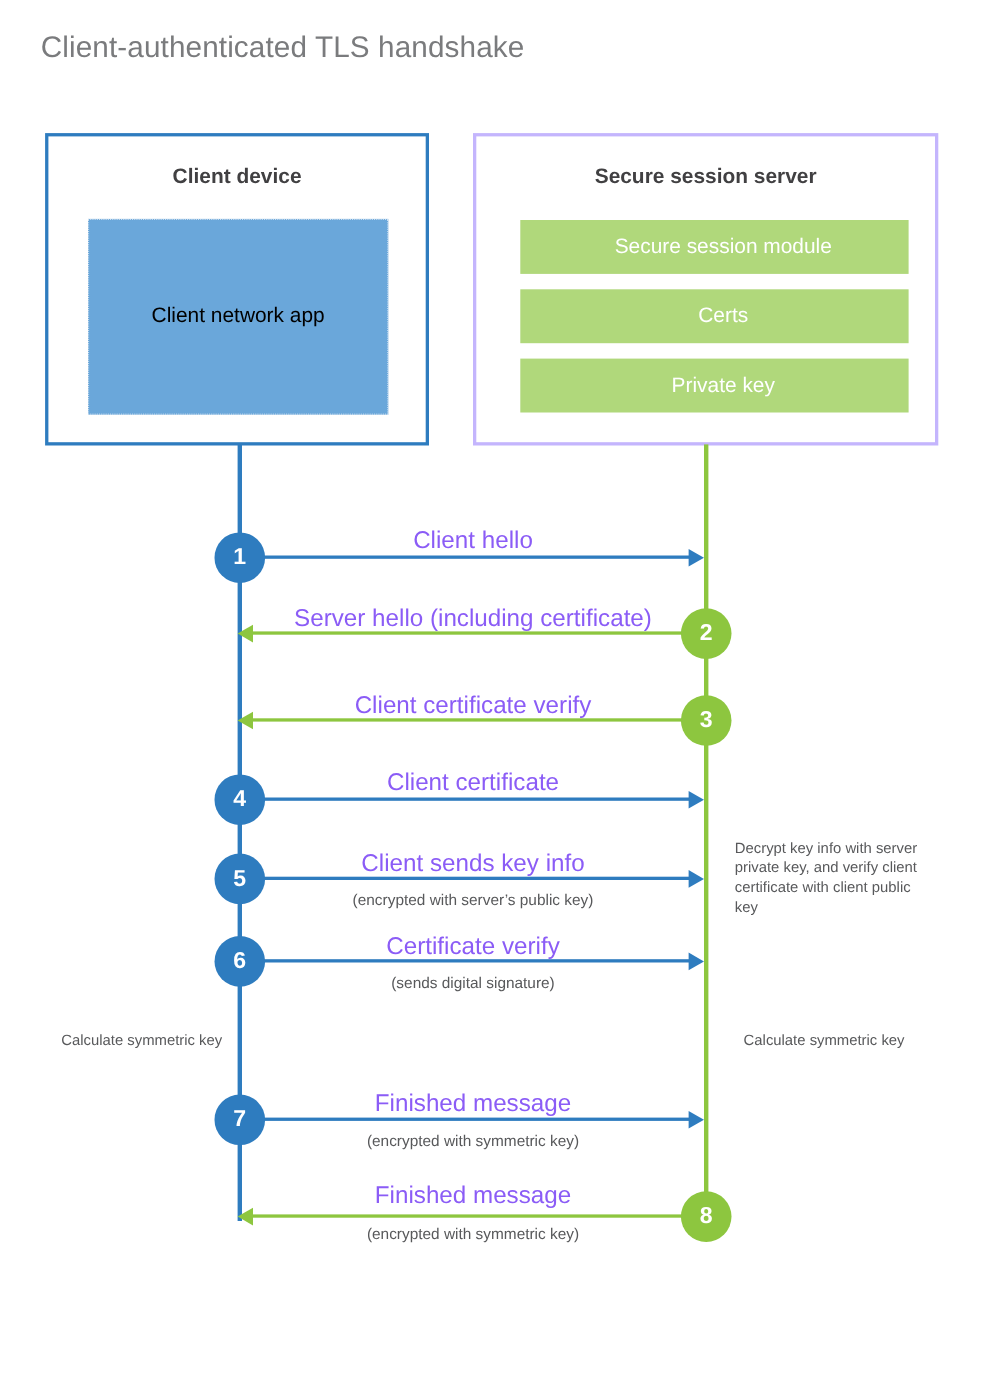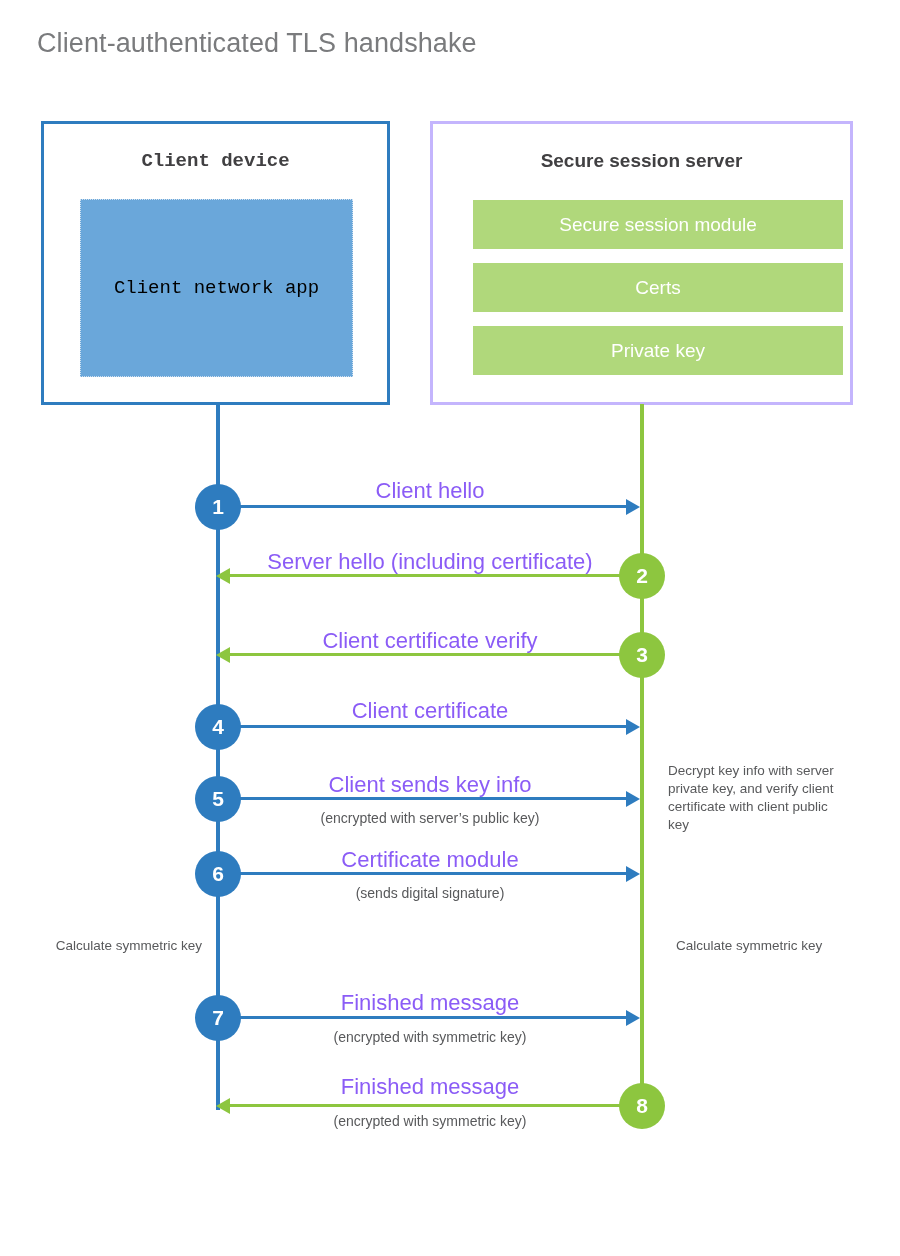--- a/index.html
+++ b/index.html
@@ -33,21 +33,20 @@
     position: absolute;
     background: #ffffff;
     box-sizing: border-box;
   }
   #client-device-box {
     left: 41px;
     top: 121px;
     width: 349px;
     height: 284px;
     border: 3px solid #2e7cbf;
-    font-family: Liberation Mono, monospace;
   }
   #secure-session-server-box {
     left: 430px;
     top: 121px;
     width: 423px;
     height: 284px;
     border: 3px solid #c4b5fd;
   }
   .actor-title {
     position: absolute;
@@ -77,29 +76,30 @@
     color: #000000;
     font-size: 19px;
     line-height: 28px;
     font-weight: 400;
   }
 
   
   .server-module {
     position: absolute;
     left: 40px;
-    width: 370px;
+    width: 337px;
     height: 49px;
     background: #b0d87b;
     display: flex;
     align-items: center;
     justify-content: center;
     color: #ffffff;
     font-size: 19px;
     font-weight: 400;
+    padding-left: 16px;
   }
   #server-module-0 { top: 76px; }
   #server-module-1 { top: 139px; }
   #server-module-2 { top: 202px; }
 
   
   .lifeline {
     position: absolute;
     width: 4px;
   }
@@ -215,21 +215,21 @@
 <div class="msg-line blue" style="left:218px; top:725px; width:410px;"></div>
 <div class="arrow-head right blue" style="left:626px; top:719px;"></div>
 <div class="step-circle blue" style="left:195px; top:704px;">4</div>
 
 <div class="msg-label" style="left:218px; top:772px; width:424px;">Client sends key info</div>
 <div class="msg-line blue" style="left:218px; top:797px; width:410px;"></div>
 <div class="arrow-head right blue" style="left:626px; top:791px;"></div>
 <div class="msg-sublabel" style="left:218px; top:810px; width:424px;">(encrypted with server’s public key)</div>
 <div class="step-circle blue" style="left:195px; top:776px;">5</div>
 
-<div class="msg-label" style="left:218px; top:847px; width:424px;">Certificate module</div>
+<div class="msg-label" style="left:218px; top:847px; width:424px;">Certificate verify</div>
 <div class="msg-line blue" style="left:218px; top:872px; width:410px;"></div>
 <div class="arrow-head right blue" style="left:626px; top:866px;"></div>
 <div class="msg-sublabel" style="left:218px; top:885px; width:424px;">(sends digital signature)</div>
 <div class="step-circle blue" style="left:195px; top:851px;">6</div>
 
 <div class="msg-label" style="left:218px; top:990px; width:424px;">Finished message</div>
 <div class="msg-line blue" style="left:218px; top:1016px; width:410px;"></div>
 <div class="arrow-head right blue" style="left:626px; top:1010px;"></div>
 <div class="msg-sublabel" style="left:218px; top:1029px; width:424px;">(encrypted with symmetric key)</div>
 <div class="step-circle blue" style="left:195px; top:995px;">7</div>

